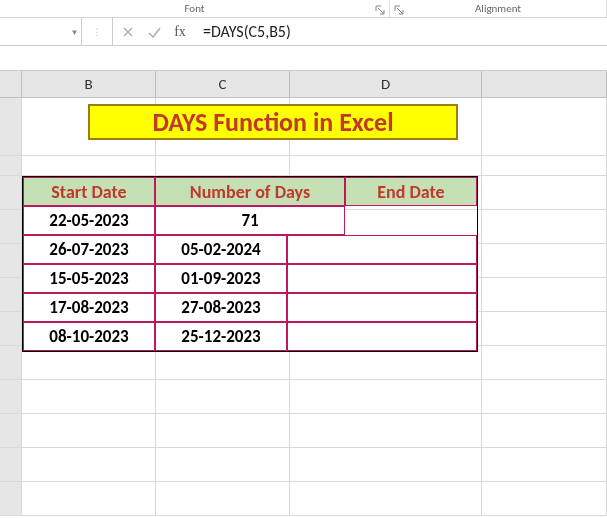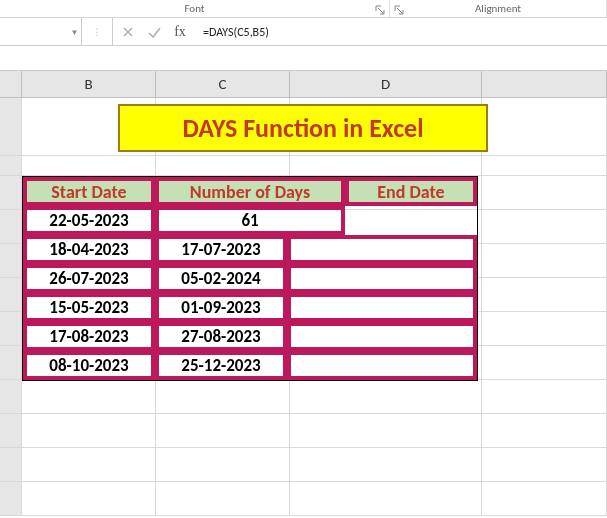--- a/index.html
+++ b/index.html
@@ -95,21 +95,21 @@
     color: #555;
     font-family: "Times New Roman", serif;
     font-size: 14px;
   }
   .fn-btn svg { width: 14px; height: 14px; }
   .formula-input {
     flex: 1;
     height: 100%;
     border: none;
     outline: none;
-    font-size: 12px;
+    font-size: 16px;
     padding-left: 8px;
     color: #222;
     font-family: Calibri, Arial, sans-serif;
     background: #fff;
   }
 
   .gutter {
     height: 24px;
     background: #fff;
   }
@@ -160,24 +160,24 @@
     border-bottom: 1px solid #d9d9d9;
     display: flex;
     align-items: center;
     justify-content: center;
   }
   .cell.plain { background: #fff; }
 
   
   .title-banner {
     position: absolute;
-    left: 118px;
+    left: 88px;
     top: 6px;
     width: 370px;
-    height: 48px;
+    height: 36px;
     background: #ffff00;
     border: 2px solid #9e7c0c;
     display: flex;
     align-items: center;
     justify-content: center;
     font-size: 26px;
     font-weight: bold;
     color: #c0392b;
     z-index: 5;
   }
@@ -185,21 +185,21 @@
   
   .data-table {
     position: absolute;
     left: 22px;
     top: 78px;
     border: 1px solid #000;
     z-index: 4;
   }
   .dt-row { display: flex; }
   .dt-cell {
-    border: 4px solid #be185d;
+    border: 1px solid #be185d;
     height: 29px;
     display: flex;
     align-items: center;
     justify-content: center;
     font-size: 17px;
     font-weight: bold;
     color: #000;
     background: #fff;
   }
   .dt-header .dt-cell {
@@ -356,26 +356,21 @@
   <div class="title-banner">DAYS Function in Excel</div>
 
   <div class="data-table">
     <div class="dt-row dt-header">
       <div class="dt-cell dt-b">Start Date</div>
       <div class="dt-cell dt-d">Number of Days</div>
       <div class="dt-cell dt-c">End Date</div>
     </div>
     <div class="dt-row">
       <div class="dt-cell dt-c">22-05-2023</div>
-      <div class="dt-cell dt-d">61</div>
-    </div>
-    <div class="dt-row">
-      <div class="dt-cell dt-b">18-04-2023</div>
-      <div class="dt-cell dt-c">17-07-2023</div>
-      <div class="dt-cell dt-d"></div>
+      <div class="dt-cell dt-d">71</div>
     </div>
     <div class="dt-row">
       <div class="dt-cell dt-b">26-07-2023</div>
       <div class="dt-cell dt-c">05-02-2024</div>
       <div class="dt-cell dt-d"></div>
     </div>
     <div class="dt-row">
       <div class="dt-cell dt-b">15-05-2023</div>
       <div class="dt-cell dt-c">01-09-2023</div>
       <div class="dt-cell dt-d"></div>

